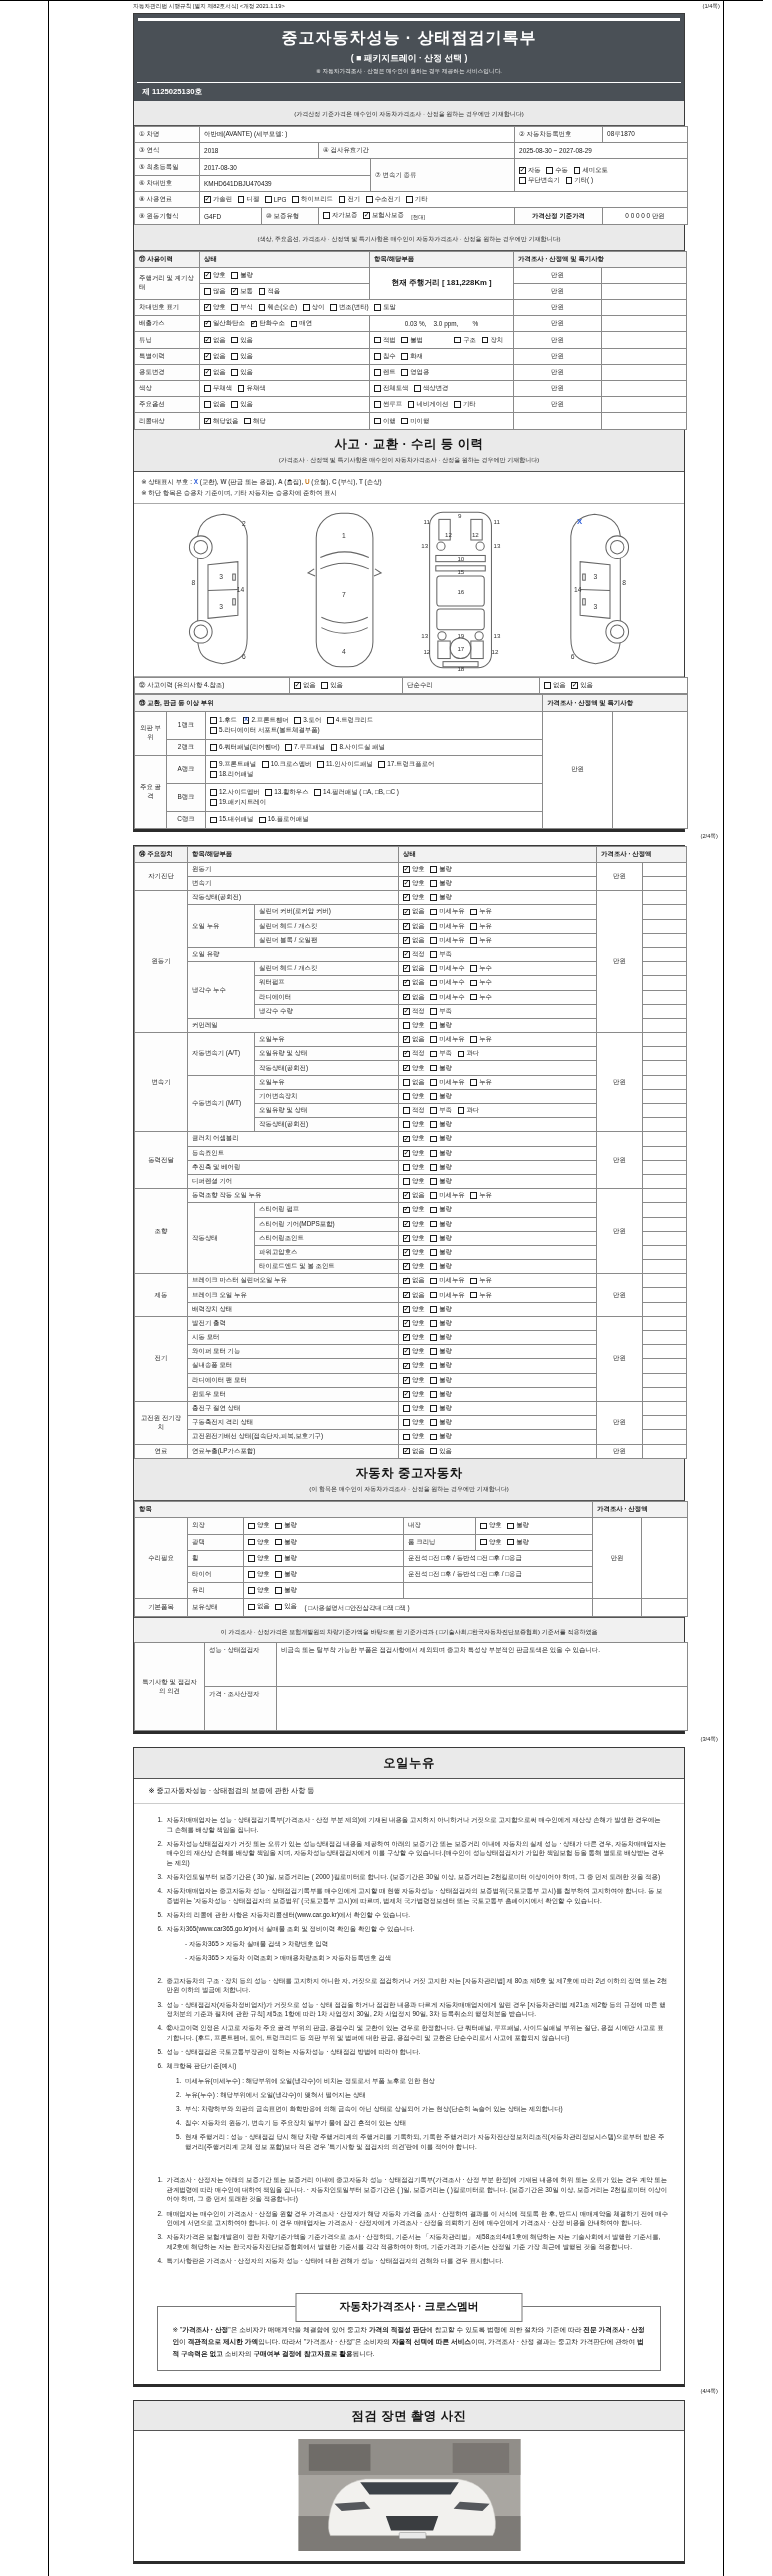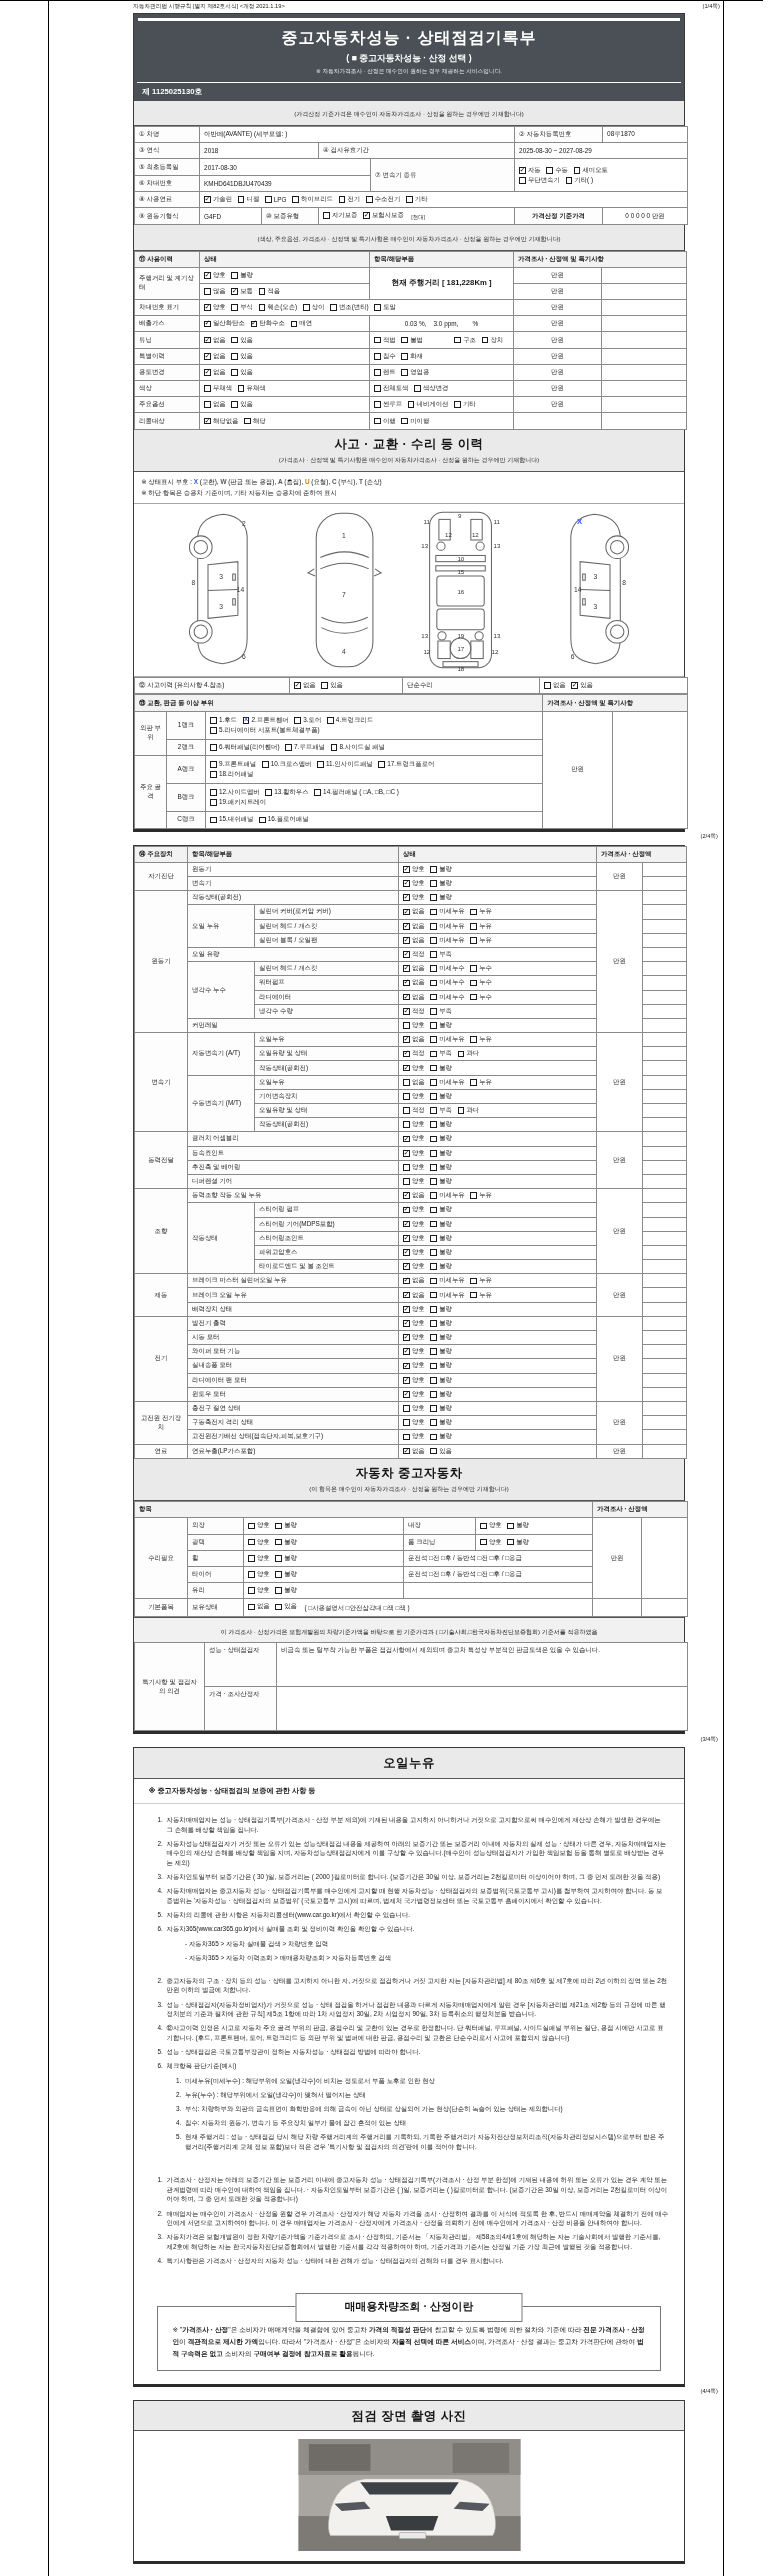--- a/index.html
+++ b/index.html
@@ -44,21 +44,21 @@
   .cb.checked::after{content:"✓";position:absolute;left:-0.5px;top:-3.1px;font-size:7.2px;font-weight:bold;color:#111}
   .cb.xmark::after{content:"X";position:absolute;left:0.5px;top:-2.1px;font-size:5.7px;font-weight:bold;color:var(--accent-blue)}
   .optrow{margin:1px 0}
 
   .mileage{font-size:7.7px;font-weight:bold}
 
   .legendbox{padding:4.6px 7.2px;border-bottom:0.5px solid #aaa;font-size:6.4px;line-height:1.7}
   .diagramwrap{padding:4.1px 0 2.1px;text-align:center;border-bottom:0.5px solid #aaa}
   svg text{font-family:"Liberation Sans","DejaVu Sans",sans-serif}
 
-  .notices-sub{padding:7.7px 14.4px 6.7px;font-size:7.2px;border-bottom:0.5px solid #ccc;font-weight:bold}
+  .notices-sub{padding:7.7px 14.4px 6.7px;font-size:7.2px;border-bottom:0.5px solid #ccc;font-weight:normal}
   .notices-body{padding:6.2px 15.5px 8.2px;font-size:6.4px;line-height:1.5}
   .note-item{display:flex;margin:4.6px 0}
   .note-num{width:13.4px;flex:none;text-align:right;margin-right:3.6px}
   .note-item.lvl2{margin-left:18.5px}
   .note-item.gap{margin-top:13.4px}
 
   .infobox{border:0.5px solid #777;margin:27px 23px 13.4px;padding:17.5px 14.4px 10.3px;position:relative}
   .infobox-title{position:absolute;top:-13.4px;left:50%;transform:translateX(-50%);width:227px;background:#fff;border:0.5px solid #777;text-align:center;font-size:10.8px;font-weight:bold;padding:6.2px 0}
   .infobox-text{font-size:6.7px;line-height:1.75}
 
@@ -83,21 +83,21 @@
       <span>자동차관리법 시행규칙 [별지 제82호서식] &lt;개정 2021.1.19&gt;</span>
       <span>(1/4쪽)</span>
     </div>
 
     <div class="sheet">
 
       <div class="block">
         <div class="dark">
           <div class="whitebar"></div>
           <div class="main-title">중고자동차성능 · 상태점검기록부</div>
-          <div class="select-line">( ■ 중고자동차성능 · 산정 선택 )</div>
+          <div class="select-line">( ■ 패키지트레이 · 산정 선택 )</div>
           <div class="select-note">※ 자동차가격조사 · 산정은 매수인이 원하는 경우 제공하는 서비스입니다.</div>
           <div class="docband">제 1125025130호</div>
         </div>
 
         <div class="sec-head">
           <div class="sec-sub">(가격산정 기준가격은 매수인이 자동차가격조사 · 산정을 원하는 경우에만 기재합니다)</div>
         </div>
         <table>
           <colgroup>
               <col style="width:65px">
@@ -1427,21 +1427,21 @@
             <div class="note-item lvl1">
               <span class="note-num">3.</span>
               <span class="note-tx">자동차가격은 보험개발원이 정한 차량기준가액을 기준가격으로 조사 · 산정하되, 기준서는 「자동차관리법」 제58조의4제1호에 해당하는 자는 기술사회에서 발행한 기준서를, 제2호에 해당하는 자는 한국자동차진단보증협회에서 발행한 기준서를 각각 적용하여야 하며, 기준가격과 기준서는 산정일 기준 가장 최근에 발행된 것을 적용합니다.</span>
             </div>
             <div class="note-item lvl1">
               <span class="note-num">4.</span>
               <span class="note-tx">특기사항란은 가격조사 · 산정자의 자동차 성능 · 상태에 대한 견해가 성능 · 상태점검자의 견해와 다를 경우 표시합니다.</span>
             </div>
           </div>
         <div class="infobox">
-          <div class="infobox-title">매매용차량조회 · 산정이란</div>
+          <div class="infobox-title">자동차가격조사 · 크로스멤버</div>
           <div class="infobox-text"><span>※ "</span><span style="font-weight: bold;">가격조사 · 산정</span><span>"은 소비자가 매매계약을 체결함에 있어 중고차 </span><span style="font-weight: bold;">가격의 적절성 판단</span><span>에 참고할 수 있도록 법령에 의한 절차와 기준에 따라 </span><span style="font-weight: bold;">전문 가격조사 · 산정인</span><span>이 </span><span style="font-weight: bold;">객관적으로 제시한 가액</span><span>입니다. 따라서 "가격조사 · 산정"은 소비자의 </span><span style="font-weight: bold;">자율적 선택에 따른 서비스</span><span>이며, 가격조사 · 산정 결과는 중고차 가격판단에 관하여 </span><span style="font-weight: bold;">법적 구속력은 없고</span><span> 소비자의 </span><span style="font-weight: bold;">구매여부 결정에 참고자료로 활용</span><span>됩니다.</span></div>
         </div>
       </div>
       <div class="pagemark" style="margin-right:-37px">(4/4쪽)</div>
 
       <div class="block">
         <div class="sec-head">
           <div class="sec-title">점검 장면 촬영 사진</div>
         </div>
         <div class="photos">

